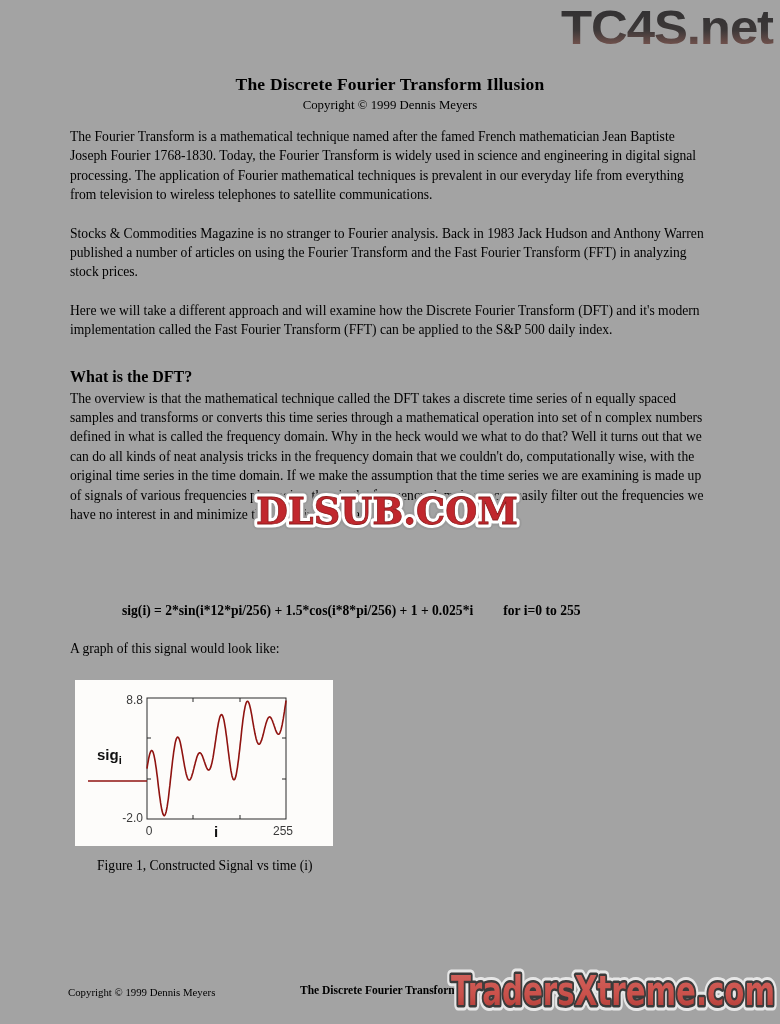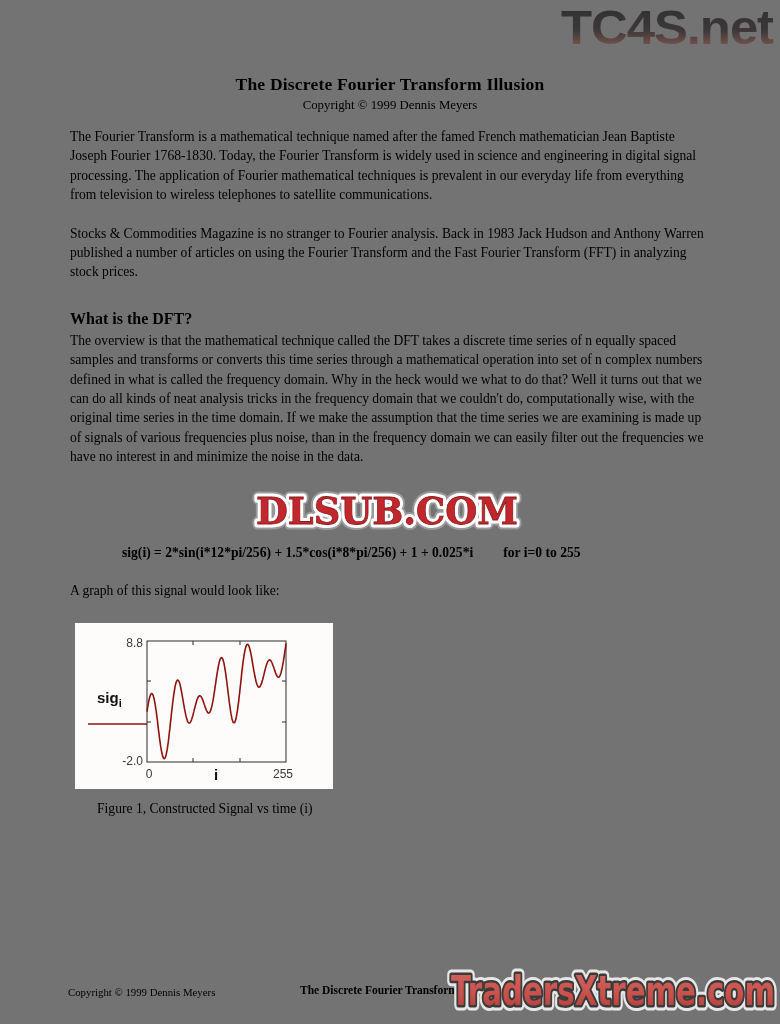--- a/index.html
+++ b/index.html
@@ -1,20 +1,20 @@
 <!DOCTYPE html>
 <html><head>
 <meta charset="utf-8">
 <style>
   html,body{margin:0;padding:0;background:#e8e8e8;}
   .page{
     position:relative;
     width:780px;height:1024px;
     margin:0 auto;
-    background:#737373;
+    background:#a3a3a3;
     overflow:hidden;
     font-family:"Liberation Serif", serif;
     color:#000;
   }
   
   .title-block{position:absolute;top:74px;left:0;right:0;text-align:center;}
   .doc-title{font-size:17.5px;font-weight:bold;letter-spacing:0.2px;}
   .doc-copyright{font-size:12.8px;margin-top:3px;}
   
   .content{
@@ -69,20 +69,21 @@
   </svg>
 
   <div class="title-block">
     <div class="doc-title">The Discrete Fourier Transform Illusion</div>
     <div class="doc-copyright">Copyright © 1999 Dennis Meyers</div>
   </div>
 
   <div class="content">
     <p>The Fourier Transform is a mathematical technique named after the famed French mathematician Jean Baptiste Joseph Fourier 1768-1830.  Today, the Fourier Transform is widely used in science and engineering in digital signal processing.  The application of  Fourier mathematical techniques is prevalent in our everyday life from everything from television to wireless telephones to satellite communications.</p>
     <p>Stocks &amp; Commodities Magazine is no stranger to Fourier analysis.  Back in 1983 Jack Hudson and Anthony Warren published a number of articles on using the Fourier Transform and the Fast Fourier Transform (FFT) in analyzing stock prices.</p>
+    <p>Here we will take a different approach and  will examine how the Discrete Fourier Transform (DFT) and it's modern implementation called the Fast Fourier Transform (FFT) can be applied to the S&amp;P 500 daily index.</p>
     <div class="section-heading">What is the DFT?</div>
     <p class="para-after-heading">The overview is that the mathematical technique called the DFT takes a discrete time series of n equally spaced samples and transforms or converts this time series through a mathematical operation into set of n complex numbers defined in what is called the frequency domain.  Why in the heck would we what to do that?  Well it turns out that we can do all kinds of neat analysis tricks in the frequency domain that we couldn't do, computationally wise, with the original time series in the time domain.  If we make the assumption that the time series we are examining is made up of signals of various frequencies plus noise, than in the frequency domain we can easily filter out the frequencies we have no interest in and minimize the noise in the data.</p>
     <div class="spacer-lg"></div>
     <div class="spacer-lg"></div>
     <div class="formula-line">
       <span>sig(i) = 2*sin(i*12*pi/256) + 1.5*cos(i*8*pi/256) + 1 + 0.025*i</span><span class="formula-range">for i=0 to 255</span>
     </div>
     <p class="tight">A graph of this signal would look like:</p>
 
     <div class="figure-wrap">

